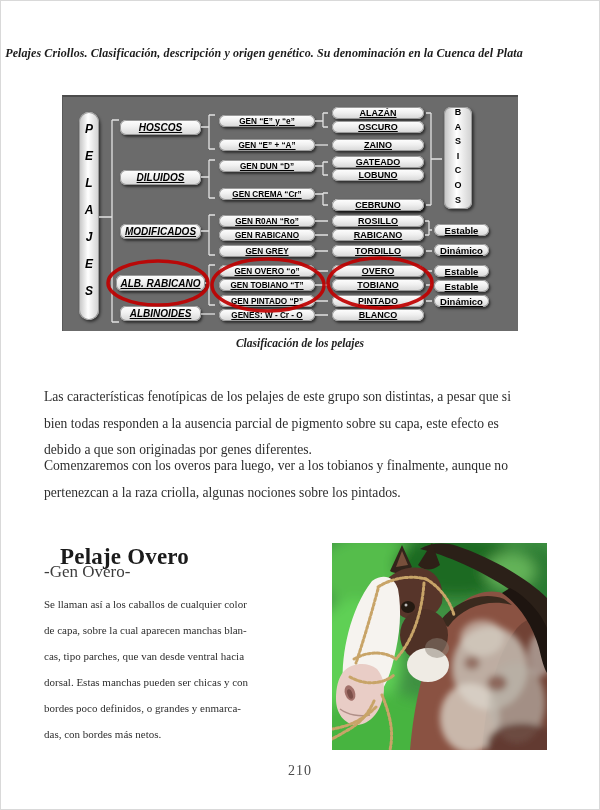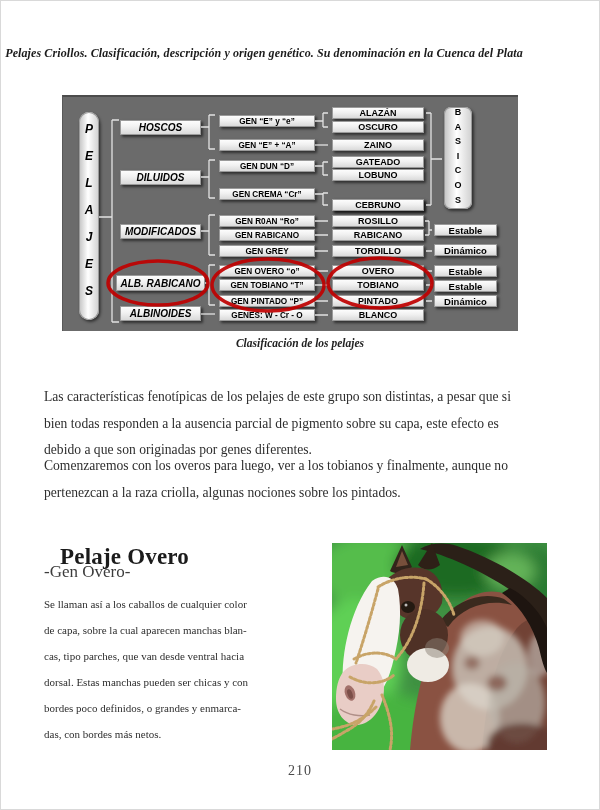--- a/index.html
+++ b/index.html
@@ -14,28 +14,29 @@
   }
   
   .diagram{
     position:absolute;left:62px;top:95px;width:456px;height:236px;
     background:#6b6b6b;border-top:2px solid #4c4c4c;border-left:1px solid #585858;box-sizing:border-box;
     font-family:"Liberation Sans",sans-serif;
   }
   .dbox{
     position:absolute;display:flex;align-items:center;justify-content:center;
     background:linear-gradient(180deg,#ffffff 0%,#f1f1f1 45%,#d6d6d6 100%);
-    border-radius:0;color:#000;font-weight:bold;
+    border-radius:6px;color:#000;font-weight:bold;
     box-shadow:1.5px 2px 2.5px rgba(0,0,0,.55), inset 0 0 0 1px #9a9a9a;
     white-space:nowrap;
+    text-decoration:underline;
   }
   .cat{left:57px;width:81px;height:15px;font-size:10px;font-style:italic;}
   .gene{left:156px;width:96px;height:12px;font-size:8.2px;}
   .res{left:269px;width:92px;height:12px;font-size:9px;}
-  .stat{left:371px;width:63px;height:12px;font-size:9.5px;}
+  .stat{left:371px;width:55px;height:12px;font-size:9.5px;}
   .vpill{
     position:absolute;display:flex;align-items:center;justify-content:center;
     background:linear-gradient(90deg,#c2c2c2,#ffffff 45%,#cfcfcf);
     border-radius:10px;box-shadow:1.5px 2px 3px rgba(0,0,0,.55), inset 0 0 0 1px #9a9a9a;
     writing-mode:vertical-rl;text-orientation:upright;font-weight:bold;color:#000;
   }
   .pelajes{left:16px;top:15px;width:20px;height:208px;font-size:12px;font-style:italic;letter-spacing:13px;border-radius:10px;}
   .basicos{left:381px;top:10px;width:28px;height:102px;font-size:9px;letter-spacing:4.6px;border-radius:7px;}
   .overlay{position:absolute;left:0;top:0;pointer-events:none;}
   

